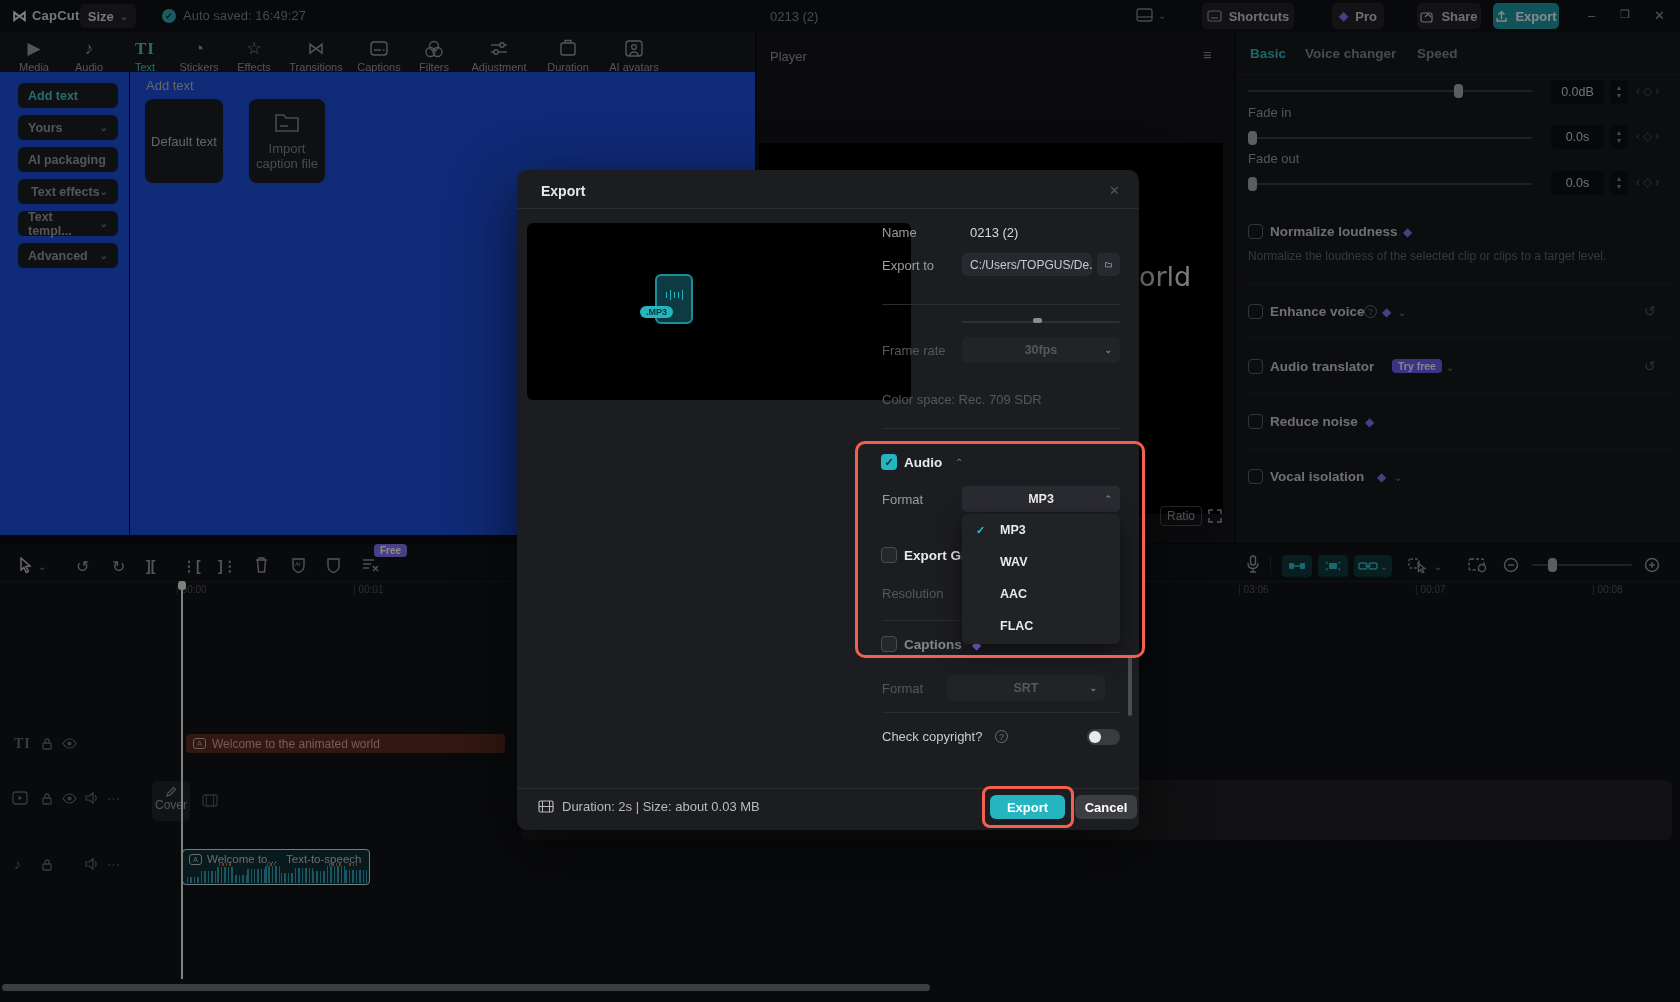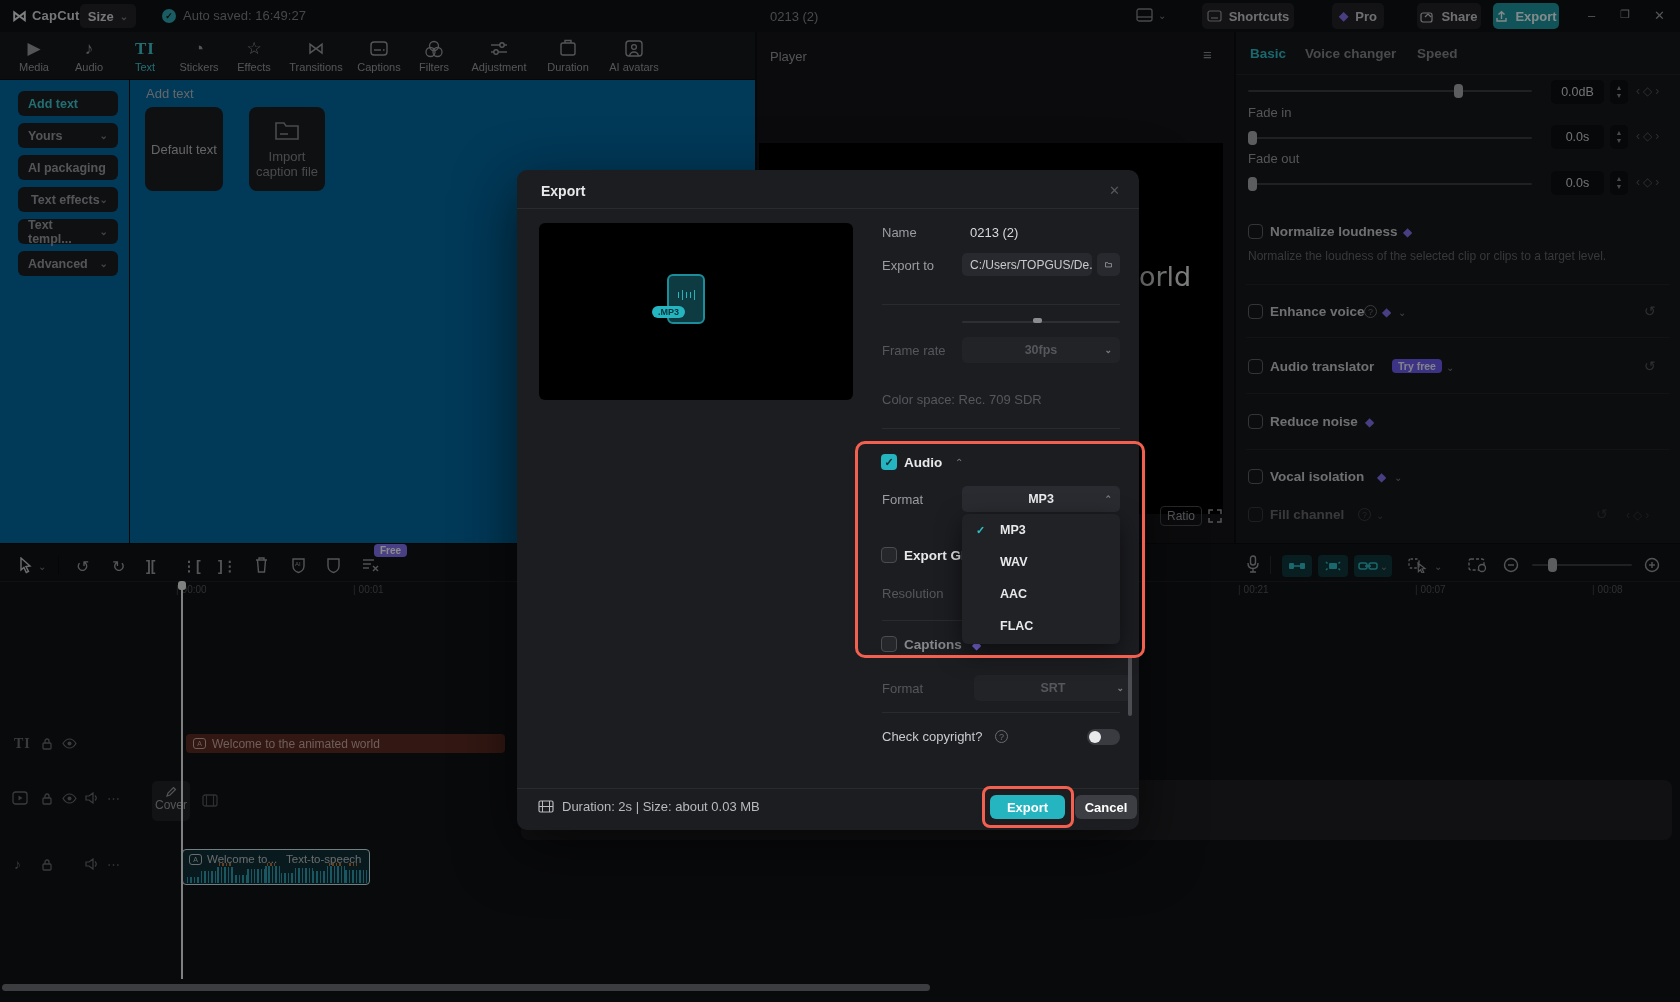--- a/index.html
+++ b/index.html
@@ -30,21 +30,21 @@
 
   
   .ribbon { left:0; top:32px; width:755px; height:48px; background:#17181b; border-bottom:1px solid #0a0b0c; }
   .rtab { position:absolute; top:6px; width:56px; text-align:center; color:#9a9ca0; }
   .rtab .ric { font-size:17px; height:22px; line-height:22px; display:block; }
   .rtab .rlb { font-size:11px; display:block; margin-top:1px; white-space:nowrap; }
   .rtab.active { color:#3ec8d2; }
   .ti-glyph { font-family:"Liberation Serif", serif; font-weight:bold; letter-spacing:1px; }
 
   
-  .left-panel { left:0; top:80px; width:755px; height:463px; background:#0369a1; }
+  .left-panel { left:0; top:72px; width:755px; height:463px; background:#1d4ed8; }
   .side-btn { position:absolute; left:18px; width:100px; height:25px; background:#1d1e22; border-radius:6px;
               color:#9a9ca0; font-size:12.5px; font-weight:bold; display:flex; align-items:center;
               padding:0 10px; justify-content:space-between; }
   .side-btn.active { color:#3ec8d2; }
   .panel-head { color:#b9babd; font-size:13px; }
   .card { background:#1d1e22; border-radius:8px; color:#b9babd; font-size:13px;
           display:flex; align-items:center; justify-content:center; flex-direction:column; gap:8px; text-align:center; }
   .vsep { background:#0a0b0c; }
 
   
@@ -387,28 +387,20 @@
     <div class="abs chk" style="left:12px;top:382px;"></div>
     <span class="abs sec-label" style="left:34px;top:382px;">Reduce noise</span>
     <span class="abs pro-diamond" style="left:129px;top:383px;">◆</span>
     <div class="abs hr" style="left:10px;top:417px;width:424px;"></div>
 
     <div class="abs chk" style="left:12px;top:437px;"></div>
     <span class="abs sec-label" style="left:34px;top:437px;">Vocal isolation</span>
     <span class="abs pro-diamond" style="left:141px;top:438px;">◆</span>
     <span class="abs caret" style="left:158px;top:440px;">⌄</span>
 
-    <div class="abs" style="left:0;top:468px;width:444px;height:40px;opacity:.45;">
-      <div class="abs chk" style="left:12px;top:7px;"></div>
-      <span class="abs sec-label" style="left:34px;top:7px;">Fill channel</span>
-      <span class="abs qmark" style="left:122px;top:8px;">?</span>
-      <span class="abs caret" style="left:140px;top:10px;">⌄</span>
-      <span class="abs reset-ic" style="left:360px;top:6px;">↺</span>
-      <span class="abs kf" style="left:390px;top:8px;">‹◇›</span>
-    </div>
   </div>
 
   <div class="abs timeline">
 
     <svg class="abs" style="left:18px;top:13px;" width="16" height="18" viewBox="0 0 16 18">
         <path d="M3 1l9 8-4 .5 2.5 5-2.2 1-2.4-5L3 13z" fill="none" stroke="#c9cacd" stroke-width="1.4"></path>
       </svg>
     <span class="abs caret" style="left:38px;top:17px;">⌄</span>
     <div class="abs vsep" style="left:58px;top:12px;width:1px;height:18px;"></div>
     <span class="tl-toolbar-ic" style="left:76px;top:13px;font-size:16px;">↺</span>
@@ -485,21 +477,21 @@
       </svg>
     <div class="abs hr" style="left:0;top:37px;width:1680px;background:#1f2024;"></div>
 
     <div class="abs" style="left:0;top:40px;width:1680px;height:16px;">
       <span class="ruler-lbl" style="left:176px;"><span class="tick">|</span><span>00:00</span></span>
       <span class="ruler-lbl" style="left:353px;"><span class="tick">|</span><span>00:01</span></span>
       <span class="ruler-lbl" style="left:530px;"><span class="tick">|</span><span>00:02</span></span>
       <span class="ruler-lbl" style="left:707px;"><span class="tick">|</span><span>00:03</span></span>
       <span class="ruler-lbl" style="left:884px;"><span class="tick">|</span><span>00:04</span></span>
       <span class="ruler-lbl" style="left:1061px;"><span class="tick">|</span><span>00:05</span></span>
-      <span class="ruler-lbl" style="left:1238px;"><span class="tick">|</span><span>00:21</span></span>
+      <span class="ruler-lbl" style="left:1238px;"><span class="tick">|</span><span>03:06</span></span>
       <span class="ruler-lbl" style="left:1415px;"><span class="tick">|</span><span>00:07</span></span>
       <span class="ruler-lbl" style="left:1592px;"><span class="tick">|</span><span>00:08</span></span>
     </div>
 
     <span class="trk-ic ti-glyph" style="left:14px;top:192px;font-size:14px;">TI</span>
     <svg class="abs" style="left:41px;top:193px;" width="12" height="13" viewBox="0 0 12 13">
         <rect x="2" y="6" width="8" height="6" rx="1" fill="none" stroke="#6a6c70" stroke-width="1.3"></rect>
         <path d="M4 6V4a2 2 0 014 0v2" fill="none" stroke="#6a6c70" stroke-width="1.3"></path>
       </svg>
     <svg class="abs" style="left:62px;top:194px;" width="15" height="11" viewBox="0 0 15 11">
@@ -589,21 +581,21 @@
     <div class="abs hscroll" style="left:2px;top:440px;width:928px;height:7px;"></div>
   </div>
 
   <div class="abs overlay"></div>
 
   <div class="abs dialog">
     <span class="abs dlg-title" style="left:24px;top:13px;">Export</span>
     <span class="abs vdim" style="left:592px;top:13px;font-size:13px;">✕</span>
     <div class="dlg-hr" style="left:0;top:38px;width:622px;"></div>
 
-    <div class="preview" style="left:22px;top:53px;width:314px;height:177px;">
+    <div class="preview" style="left:10px;top:53px;width:384px;height:177px;">
       <div class="mp3-file" style="left:128px;top:51px;">
         <span class="wave-glyph" style="left:8px;top:12px;">ı|ıı|</span>
       </div>
       <span class="mp3-badge" style="left:113px;top:83px;">.MP3</span>
     </div>
 
     <span class="frow-lbl" style="left:365px;top:55px;">Name</span>
     <span class="fval" style="left:453px;top:55px;">0213 (2)</span>
 
     <span class="frow-lbl" style="left:365px;top:88px;">Export to</span>
@@ -642,21 +634,21 @@
 
     <span class="frow-lbl off" style="left:365px;top:416px;">Resolution</span>
     <div class="dlg-hr" style="left:365px;top:450px;width:238px;"></div>
 
     <div class="chk-dlg chk-off" style="left:364px;top:466px;"></div>
     <span class="dlg-sec-lbl off" style="left:387px;top:467px;">Captions</span>
     <span class="abs pro-diamond" style="left:455px;top:468px;">◆</span>
     <span class="abs caret" style="left:472px;top:470px;">⌃</span>
 
     <span class="frow-lbl off" style="left:365px;top:511px;">Format</span>
-    <div class="fselect off" style="left:457px;top:505px;width:158px;height:26px;text-align:center;">
+    <div class="fselect off" style="left:430px;top:505px;width:158px;height:26px;text-align:center;">
       <span>SRT</span>
       <span class="sel-caret">⌄</span>
     </div>
     <div class="dlg-hr" style="left:365px;top:542px;width:238px;"></div>
 
     <span class="frow-lbl" style="left:365px;top:559px;color:#c9cacd;">Check copyright?</span>
     <span class="qmark" style="position:absolute;left:478px;top:560px;">?</span>
     <div class="toggle" style="left:570px;top:559px;">
         <div class="knob"></div>
       </div>

